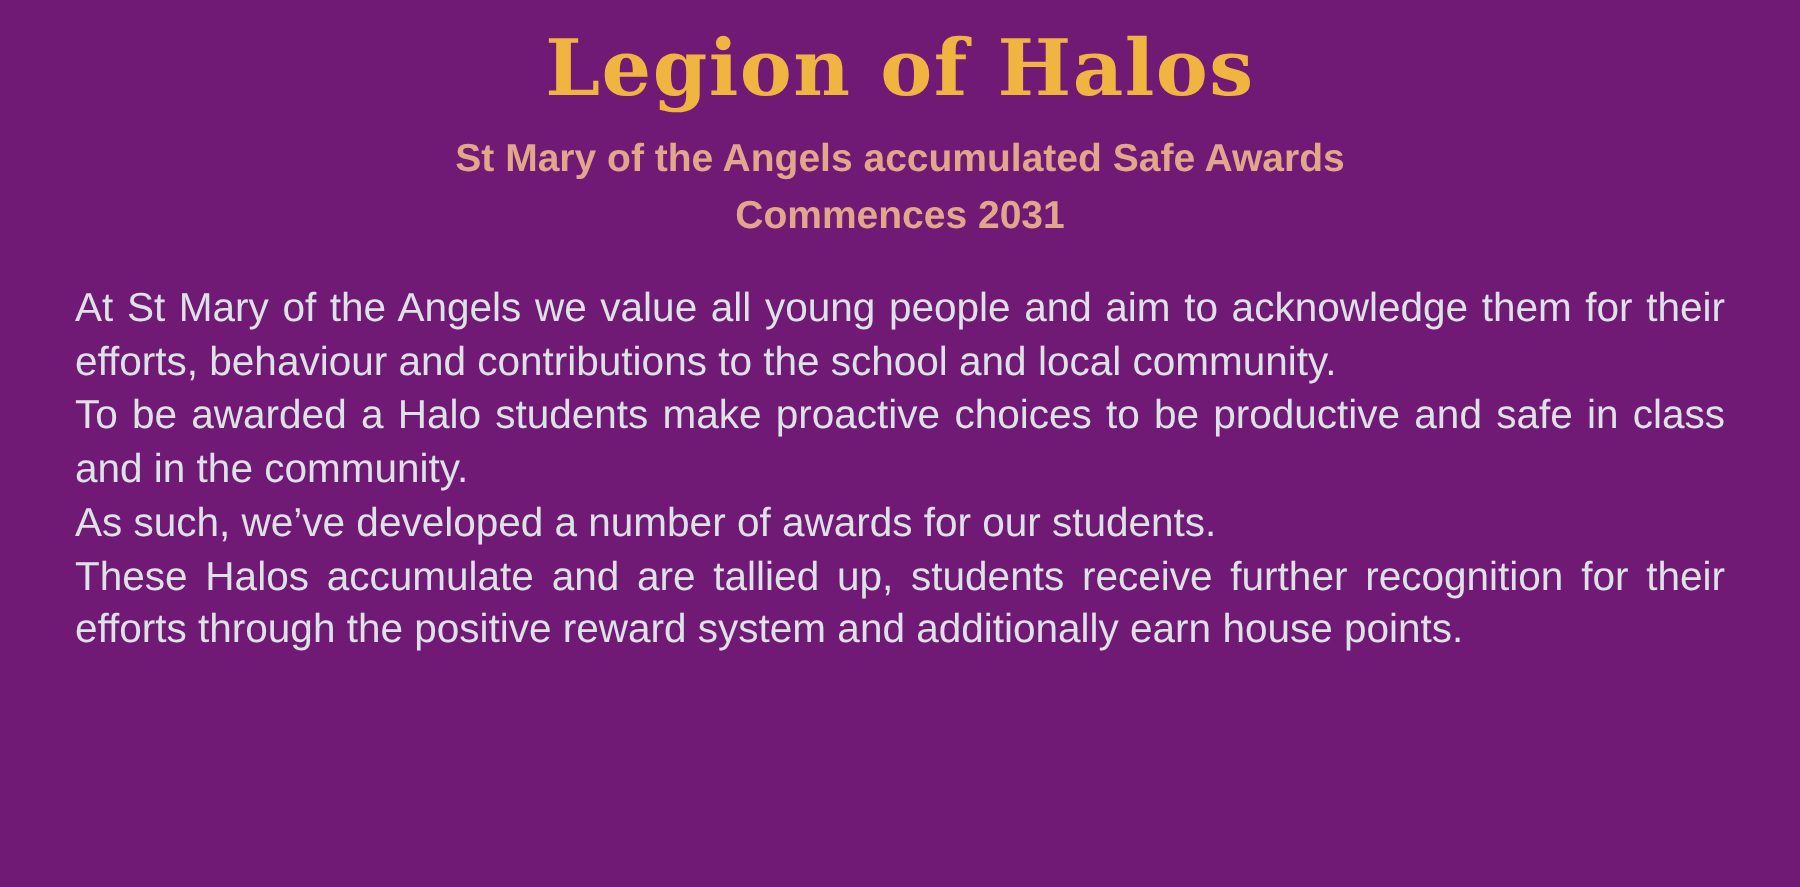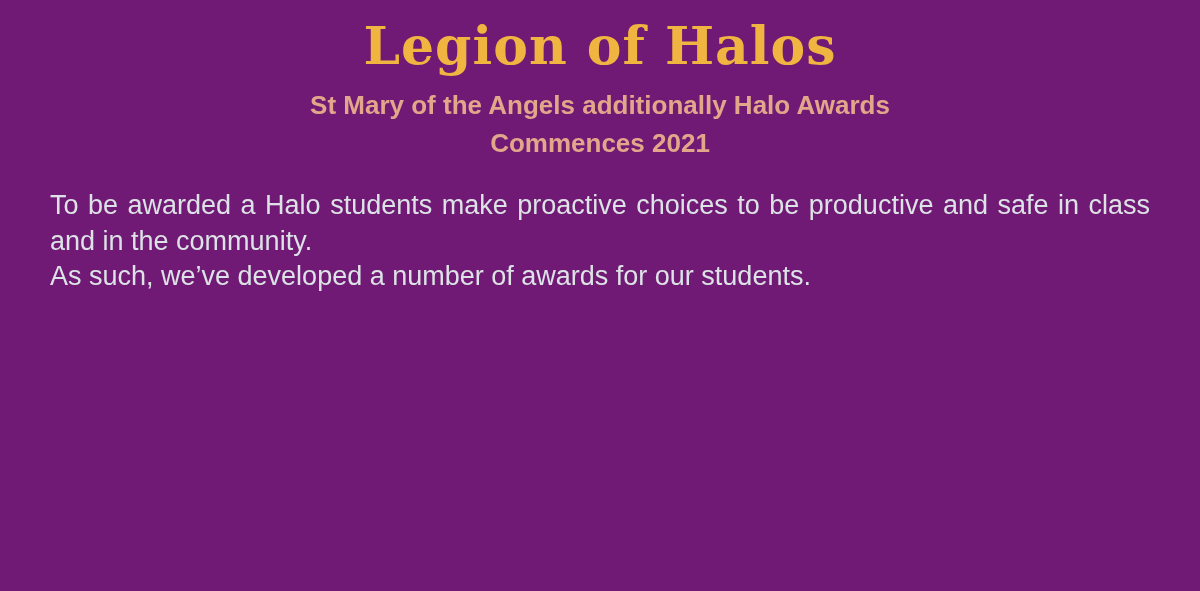--- a/index.html
+++ b/index.html
@@ -53,21 +53,23 @@
   .body-text p {
     margin: 0;
   }
 </style>
 </head>
 <body>
 
 <div class="page">
   <div class="header">
     <div class="page-title">Legion of Halos</div>
-    <div class="subtitle-line first">St Mary of the Angels additionally Halo Awards</div>
-    <div class="subtitle-line">Commences 2021</div>
+    <div class="subtitle-line first">St Mary of the Angels accumulated Safe Awards</div>
+    <div class="subtitle-line">Commences 2031</div>
   </div>
 
   <div class="body-text">
+    <p>At St Mary of the Angels we value all young people and aim to acknowledge them for their efforts, behaviour and contributions to the school and local community.</p>
     <p>To be awarded a Halo students make proactive choices to be productive and safe in class and in the community.</p>
     <p>As such, we’ve developed a number of awards for our students.</p>
+    <p>These Halos accumulate and are tallied up, students receive further recognition for their efforts through the positive reward system and additionally earn house points.</p>
   </div>
 </div>
 
 </body></html>

